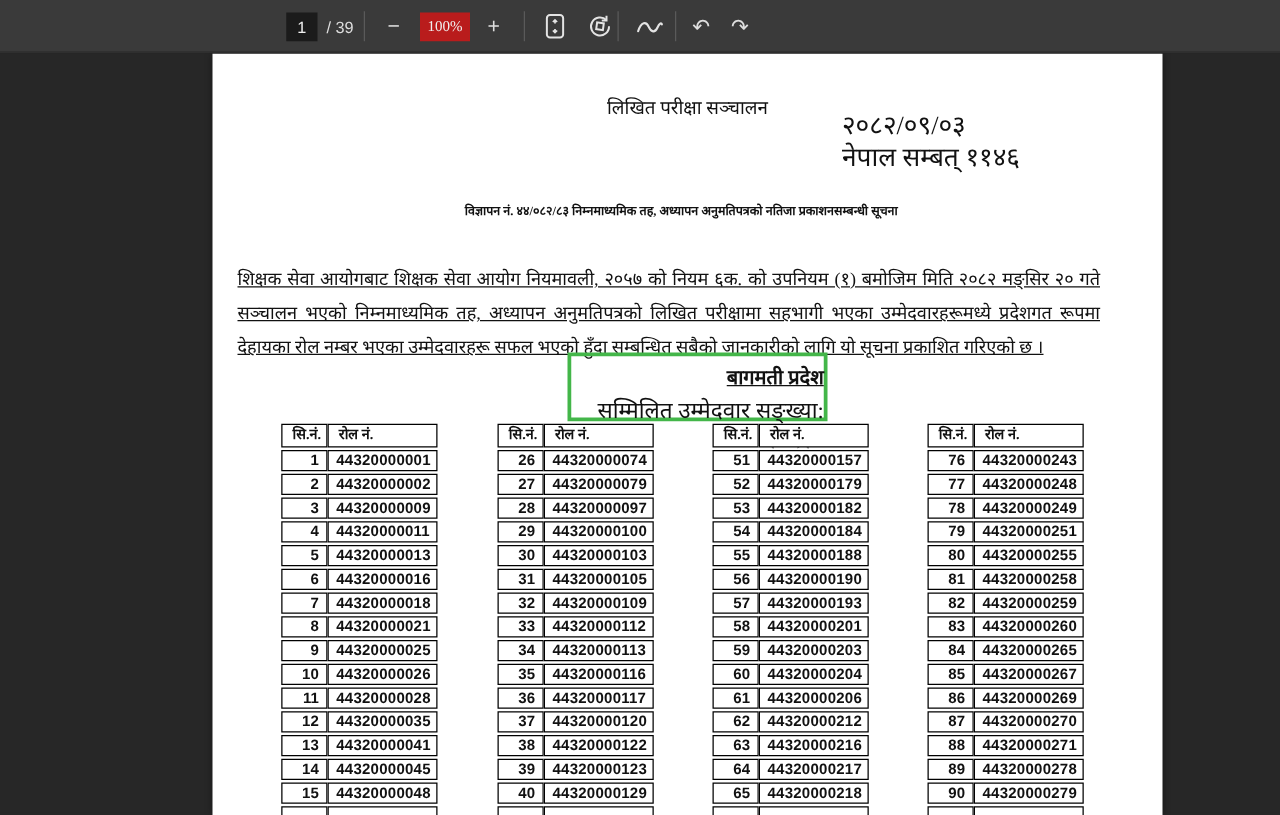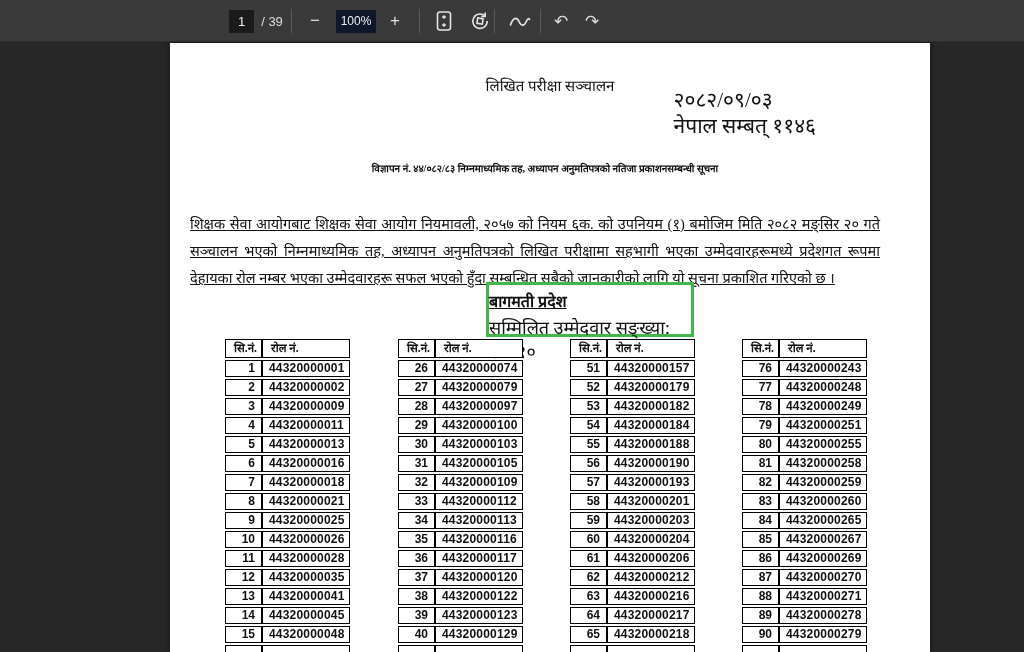--- a/index.html
+++ b/index.html
@@ -13,22 +13,22 @@
                    align-items:center; justify-content:center; color:#dedede; }
   .pagebox { left:229px; width:25px; }
   .pagebox input { width:25px; height:23px; background:#1b1b1b; border:none;
                    color:#f0f0f0; text-align:center; font-size:13px;
                    font-family:"Liberation Sans", sans-serif; outline:none; }
   .pagetotal { left:257px; width:30px; font-size:13px; color:#cfcfcf; }
   .vsep { position:absolute; top:9px; width:1px; height:24px; background:#5a5a5a; }
   .btn { cursor:pointer; font-size:17px; color:#e3e3e3; }
   .minus { left:300px; width:30px; }
   .zoombox { left:336px; width:40px; }
-  .zoombox .zoomlabel { width:40px; height:23px; background:#0f172a; color:#f0f0f0;
-                        font-size:12px; display:flex; align-items:center; justify-content:center; }
+  .zoombox .zoomlabel { width:40px; height:23px; background:#b91c1c; color:#f0f0f0;
+                        font-size:12px; display:flex; align-items:center; justify-content:center;font-family:Liberation Serif, serif; }
   .plus { left:380px; width:30px; }
   .fit { left:428px; width:32px; }
   .rotate { left:464px; width:32px; }
   .ink { left:503px; width:34px; }
   .undo { left:546px; width:30px; color:#7b7b7b; font-size:17px; }
   .redo { left:577px; width:30px; color:#7b7b7b; font-size:17px; }
   .toolbar svg { display:block; }
 
   
   .canvas { position:absolute; left:0; top:43px; width:1024px; height:607px; background:#272727; }
@@ -39,21 +39,21 @@
   .hdr-center { position:absolute; left:0; top:32px; width:100%;
                 text-align:center; font-size:15px; }
   .hdr-right { position:absolute; right:114px; top:44px; text-align:left;
                font-size:21px; line-height:26px;margin-left:37px; }
   .doc-title { position:absolute; left:20px; top:118px; width:710px; text-align:center;
                font-weight:bold; font-size:10px; }
   .doc-body { position:absolute; left:20px; top:168px; width:690px;
               font-size:14.5px; line-height:27px; text-align:justify;text-decoration:underline; }
 
   .highlight-box { position:absolute; left:284px; top:239px; width:208px; height:55px;
-                   border:3px solid #43b649; text-align:left;margin-left:32px; }
+                   border:3px solid #43b649; text-align:right; }
   .province { font-weight:bold; text-decoration:underline; font-size:16px; margin-top:5px; }
   .count-line { font-size:18px; margin-top:3px; }
 
   
   .rolltable { position:absolute; top:294px; border-collapse:separate; border-spacing:0 2px;
                font-family:"Liberation Sans", sans-serif; }
   .t0 { left:55px; } .t1 { left:228px; } .t2 { left:400px; } .t3 { left:572px; }
   .rolltable td { border:1px solid #000; height:15px; line-height:15px;
                   font-size:12px; font-weight:bold; background:#fff; }
   .rolltable td.snh, .rolltable td.rollh { font-family:"Liberation Serif","DejaVu Serif",serif;

